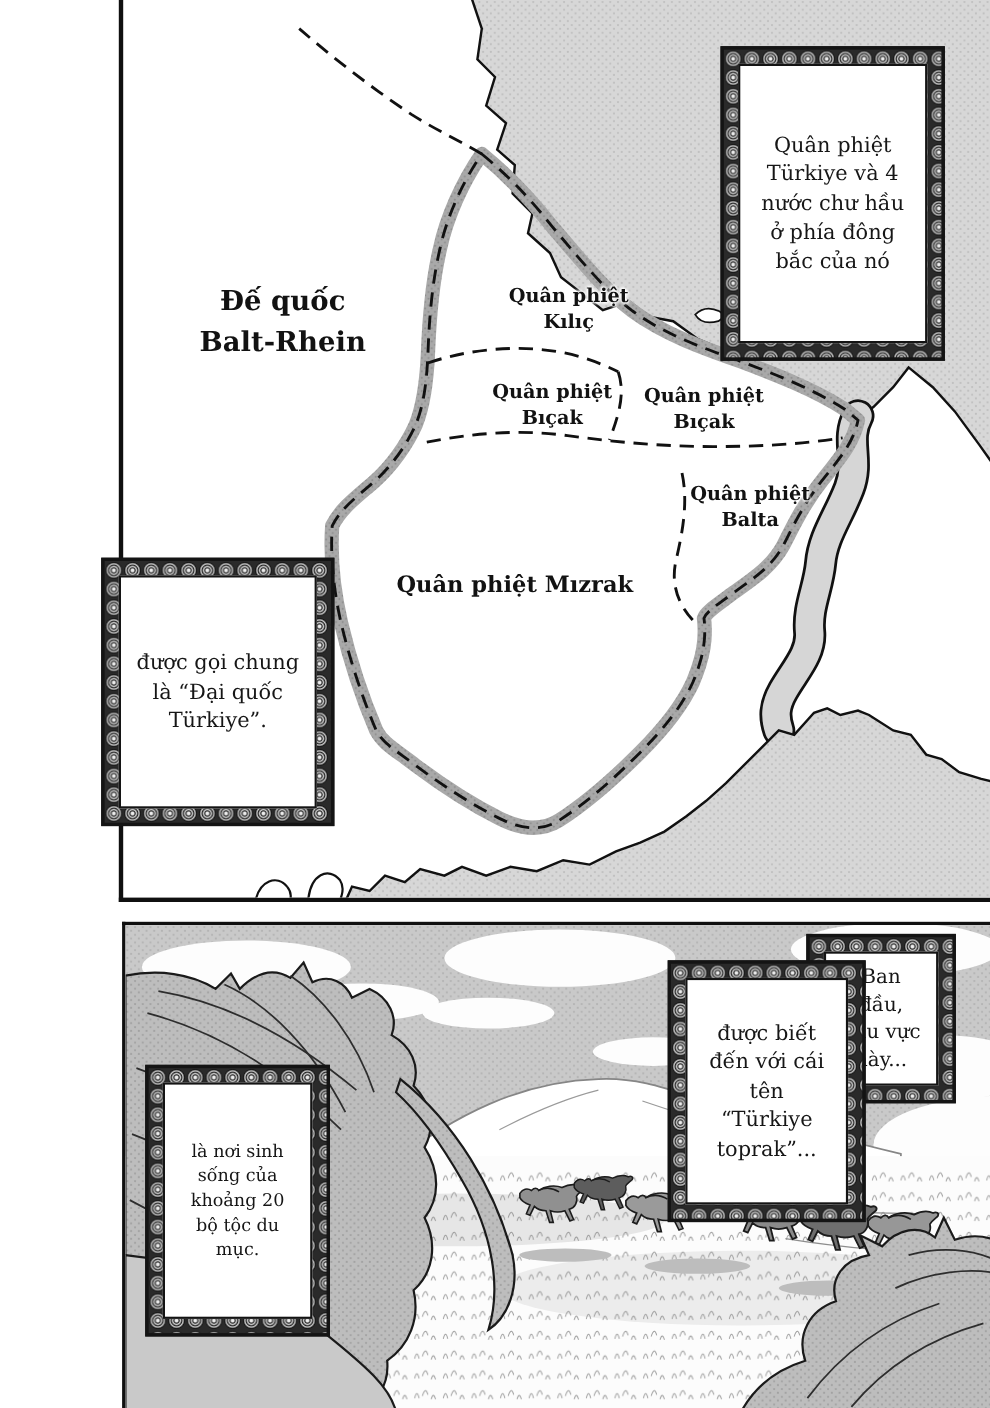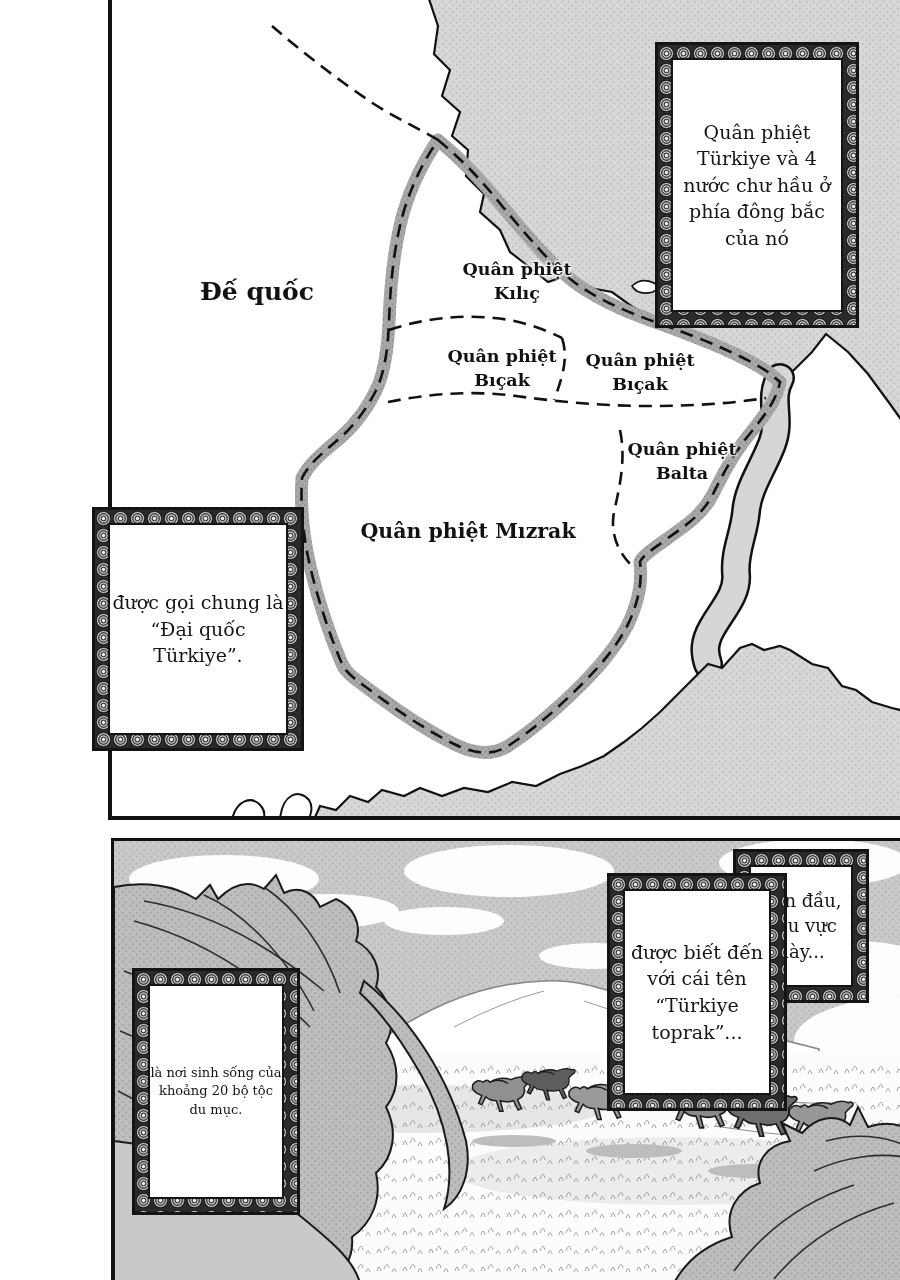--- a/index.html
+++ b/index.html
@@ -15,21 +15,21 @@
   .lbl-empire{font-size:25px;line-height:1.5;}
   .lbl-region{font-size:17.5px;}
   .lbl-territory{font-size:20.5px;}
   .lbl-nation{font-size:31px;letter-spacing:1px;}
   .ornate{position:absolute;box-sizing:border-box;border:3px solid #141414;padding:13px;z-index:30;
      background-color:#1c1c1c;
      background-image:radial-gradient(circle,#ececec 1.2px,#1c1c1c 2.4px,#e2e2e2 3.4px,#1c1c1c 4.8px,#d8d8d8 5.8px,#161616 7.2px,#2a2a2a 8px);
      background-size:17px 17px;}
   .ornate.joint{z-index:31;}
   .ornate-inner{box-sizing:border-box;width:100%;height:100%;background:#fff;border:2px solid #141414;
-     display:flex;align-items:center;justify-content:center;padding:0;}
+     display:flex;align-items:center;justify-content:center;padding:12px;}
   .caption-text{font-size:19px;line-height:1.4;color:#161616;text-align:center;}
 </style>
 </head>
 <body>
 
 <div id="page">
 
   <div id="panel-map" class="panel">
     <svg width="828" height="820" viewBox="0 0 828 820">
       <defs>
@@ -78,20 +78,21 @@
         <path d="M160,26 C190,52 226,80 262,104 C284,118 306,128 326,140"></path>
         <path d="M277,330 C306,320 344,314 382,318 C406,320 430,328 450,338"></path>
         <path d="M450,338 C456,356 452,374 442,400"></path>
         <path d="M276,402 C316,394 360,390 404,396 C448,402 492,406 536,406 C576,406 616,404 654,398"></path>
         <path d="M508,430 C514,458 508,486 502,512 C498,534 506,552 520,566"></path>
       </g>
     </svg>
 
     <div class="map-label lbl-empire" style="left:145px;top:292px;">
       <div>Đế quốc</div>
+      <div>Balt-Rhein</div>
     </div>
     <div class="map-label lbl-region" style="left:405px;top:282px;">
       <div>Quân phiệt</div>
       <div>Kılıç</div>
     </div>
     <div class="map-label lbl-region" style="left:390px;top:369px;">
       <div>Quân phiệt</div>
       <div>Bıçak</div>
     </div>
     <div class="map-label lbl-region" style="left:528px;top:373px;">
@@ -218,17 +219,17 @@
   </div>
 
   <div class="ornate joint" style="left:607px;top:873px;width:180px;height:238px;">
     <div class="ornate-inner">
       <div class="caption-text">được biết đến với cái tên “Türkiye toprak”...</div>
     </div>
   </div>
 
   <div class="ornate" style="left:132px;top:968px;width:168px;height:247px;">
     <div class="ornate-inner">
-      <div class="caption-text" style="font-size:13px;">là nơi sinh sống của khoảng 20 bộ tộc du mục.</div>
+      <div class="caption-text" style="font-size:16px;">là nơi sinh sống của khoảng 20 bộ tộc du mục.</div>
     </div>
   </div>
 
 </div>
 
 </body></html>

